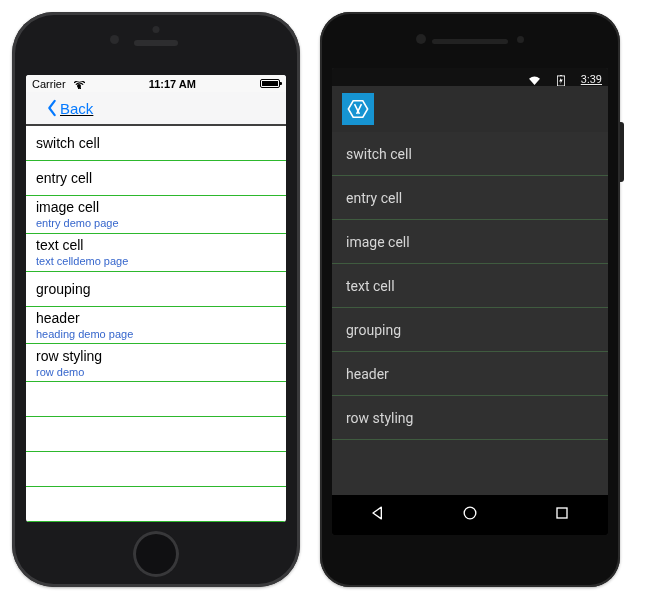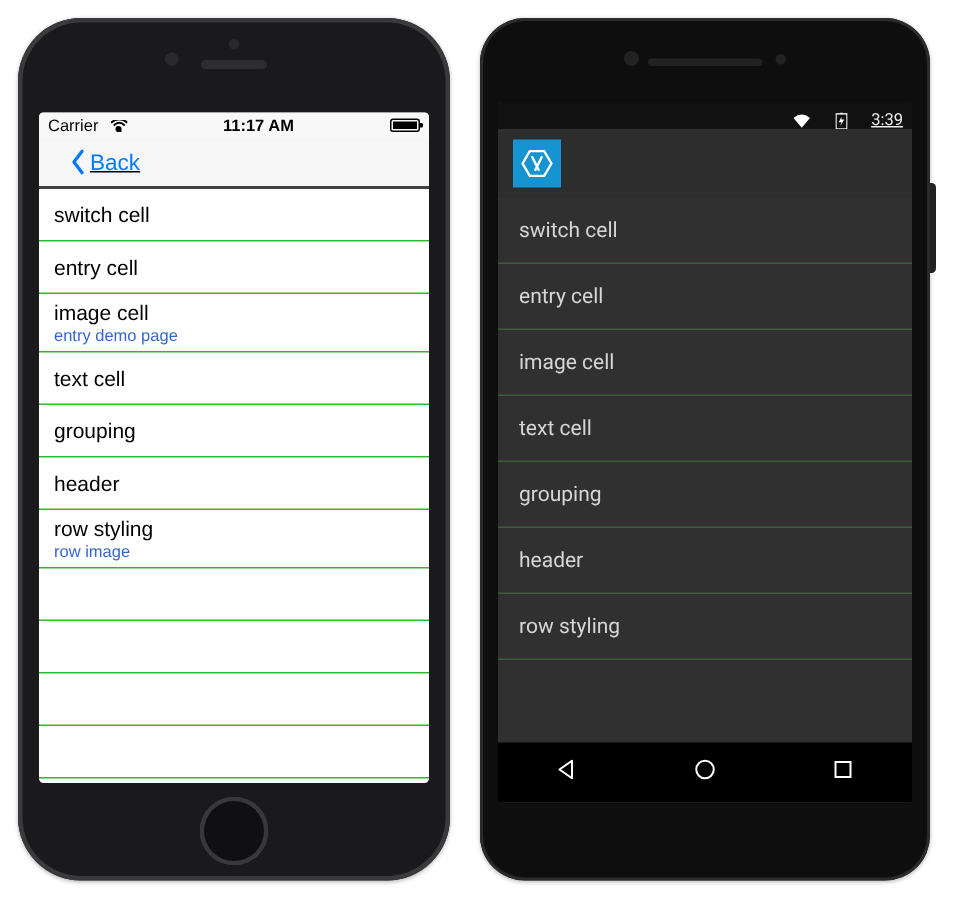--- a/index.html
+++ b/index.html
@@ -193,30 +193,32 @@
       </div>
       <div class="ios-row">
         <span class="ios-title">entry cell</span>
       </div>
       <div class="ios-row">
         <span class="ios-title">image cell</span>
         <span class="ios-sub">entry demo page</span>
       </div>
       <div class="ios-row">
         <span class="ios-title">text cell</span>
+        <span class="ios-sub">text celldemo page</span>
       </div>
       <div class="ios-row">
         <span class="ios-title">grouping</span>
       </div>
       <div class="ios-row">
         <span class="ios-title">header</span>
+        <span class="ios-sub">heading demo page</span>
       </div>
       <div class="ios-row">
         <span class="ios-title">row styling</span>
-        <span class="ios-sub">row image</span>
+        <span class="ios-sub">row demo</span>
       </div>
       <div class="ios-row empty"></div>
       <div class="ios-row empty"></div>
       <div class="ios-row empty"></div>
       <div class="ios-row empty"></div>
     </div>
   </div>
 </div>
 
 <div class="nexus">

